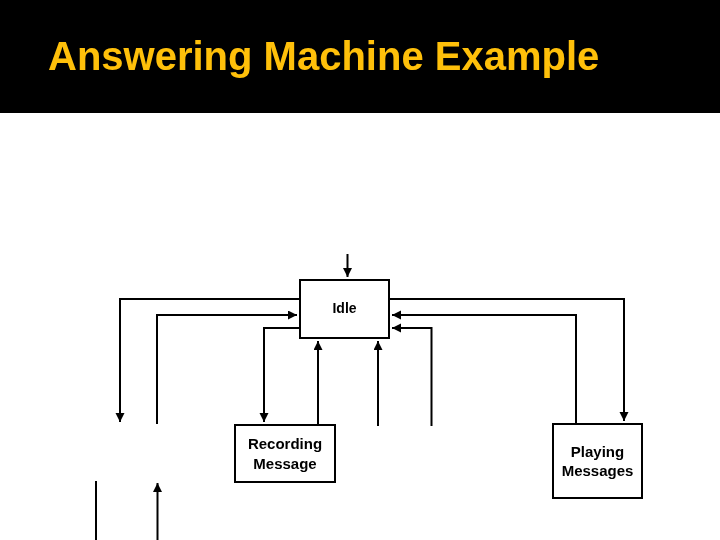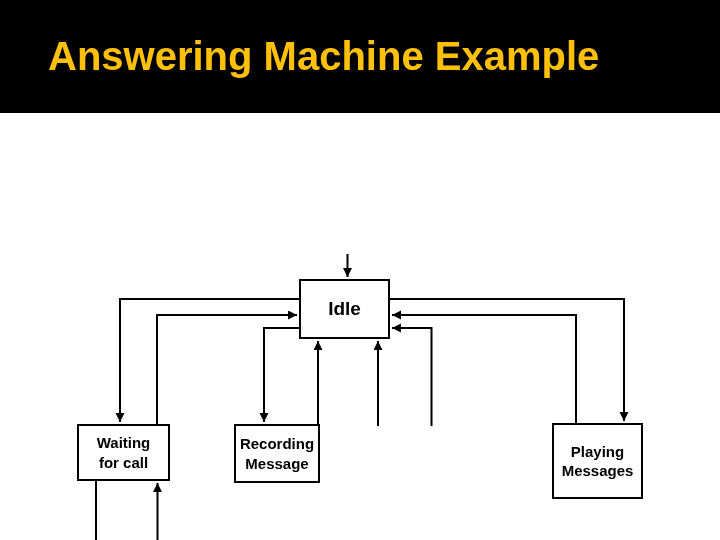--- a/index.html
+++ b/index.html
@@ -48,23 +48,23 @@
     color: #000000;
     display: flex;
     align-items: center;
     justify-content: center;
     text-align: center;
     font-weight: bold;
     font-size: 15px;
     line-height: 1.27;
     white-space: pre-line;
   }
-  #state-idle      { left: 299px; top: 166px; width: 91px;  height: 60px; font-size: 19px; }
+  #state-idle      { left: 299px; top: 166px; width: 91px;  height: 60px; font-size: 14px; }
   #state-waiting   { left: 77px;  top: 311px; width: 93px;  height: 57px; }
-  #state-recording { left: 234px; top: 311px; width: 86px; height: 59px; }
+  #state-recording { left: 234px; top: 311px; width: 102px; height: 59px; }
   #state-rewinding { left: 365px; top: 313px; width: 104px; height: 58px; }
   #state-playing   { left: 552px; top: 310px; width: 91px;  height: 76px; }
 </style>
 </head>
 <body>
 
 <div id="slide">
 
   <div id="header">
     <div id="title">Answering Machine Example</div>
@@ -90,24 +90,20 @@
         <path d="M576,310 L576,202 L392,202" marker-end="url(#ah)"></path>
         <path d="M96,368 L96,441" marker-end="url(#ah)"></path>
         <path d="M157.5,443 L157.5,370" marker-end="url(#ah)"></path>
       </g>
     </svg>
 
     <div id="state-idle" class="state">
       <span>Idle</span>
     </div>
 
-    <div id="state-waiting" class="state">
-      <span>Waiting
-for call</span>
-    </div>
 
     <div id="state-recording" class="state">
       <span>Recording
 Message</span>
     </div>
 
 
     <div id="state-playing" class="state">
       <span>Playing
 Messages</span>

